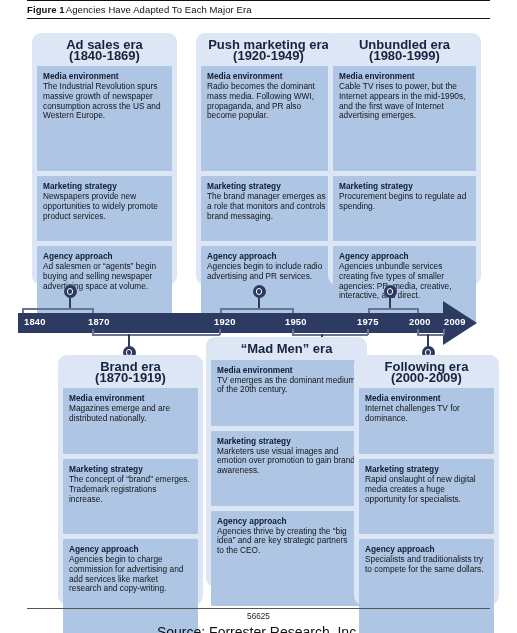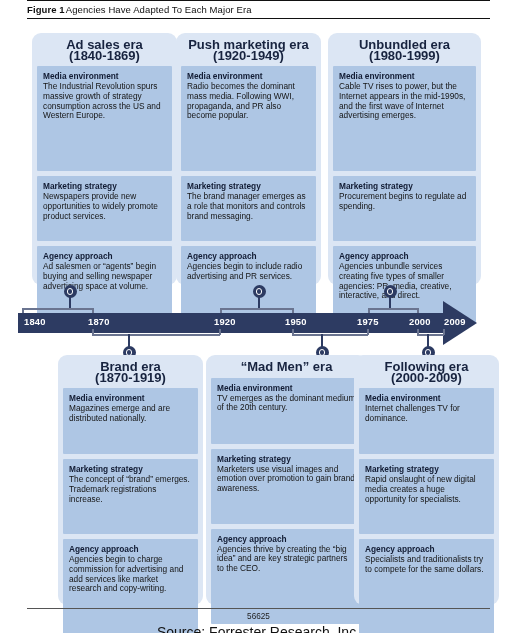--- a/index.html
+++ b/index.html
@@ -119,33 +119,33 @@
   <span class="fig-title">Agencies Have Adapted To Each Major Era</span>
 </div>
 
 <div class="card" style="left:32px;top:33px;width:145px;height:252px;">
   <div class="card-title">
     <span>Ad sales era</span>
     <span class="yr">(1840-1869)</span>
   </div>
   <div class="section" style="height:94px;">
     <div class="sec-head">Media environment</div>
-    <div class="sec-body">The Industrial Revolution spurs massive growth of strategy consumption across the US and Western Europe.</div>
+    <div class="sec-body">The Industrial Revolution spurs massive growth of newspaper consumption across the US and Western Europe.</div>
   </div>
   <div class="section" style="height:54px;">
     <div class="sec-head">Marketing strategy</div>
     <div class="sec-body">Newspapers provide new opportunities to widely promote product services.</div>
   </div>
   <div class="section last" style="height:66px;">
     <div class="sec-head">Agency approach</div>
     <div class="sec-body">Ad salesmen or “agents” begin buying and selling newspaper advertising space at volume.</div>
   </div>
 </div>
 
-<div class="card" style="left:176px;top:33px;width:145px;height:252px;">
+<div class="card" style="left:196px;top:33px;width:145px;height:252px;">
   <div class="card-title">
     <span>Push marketing era</span>
     <span class="yr">(1920-1949)</span>
   </div>
   <div class="section" style="height:94px;">
     <div class="sec-head">Media environment</div>
     <div class="sec-body">Radio becomes the dominant mass media. Following WWI, propaganda, and PR also become popular.</div>
   </div>
   <div class="section" style="height:54px;">
     <div class="sec-head">Marketing strategy</div>
@@ -241,21 +241,21 @@
   <div class="section" style="height:64px;">
     <div class="sec-head">Marketing strategy</div>
     <div class="sec-body">The concept of “brand” emerges. Trademark registrations increase.</div>
   </div>
   <div class="section last" style="height:84px;">
     <div class="sec-head">Agency approach</div>
     <div class="sec-body">Agencies begin to charge commission for advertising and add services like market research and copy-writing.</div>
   </div>
 </div>
 
-<div class="card" style="left:206px;top:355px;width:161px;height:250px;">
+<div class="card" style="left:206px;top:337px;width:161px;height:250px;">
   <div class="card-title">
     <span>“Mad Men” era</span>
   </div>
   <div class="section" style="height:55px;">
     <div class="sec-head">Media environment</div>
     <div class="sec-body">TV emerges as the dominant medium of the 20th century.</div>
   </div>
   <div class="section" style="height:64px;">
     <div class="sec-head">Marketing strategy</div>
     <div class="sec-body">Marketers use visual images and emotion over promotion to gain brand awareness.</div>

